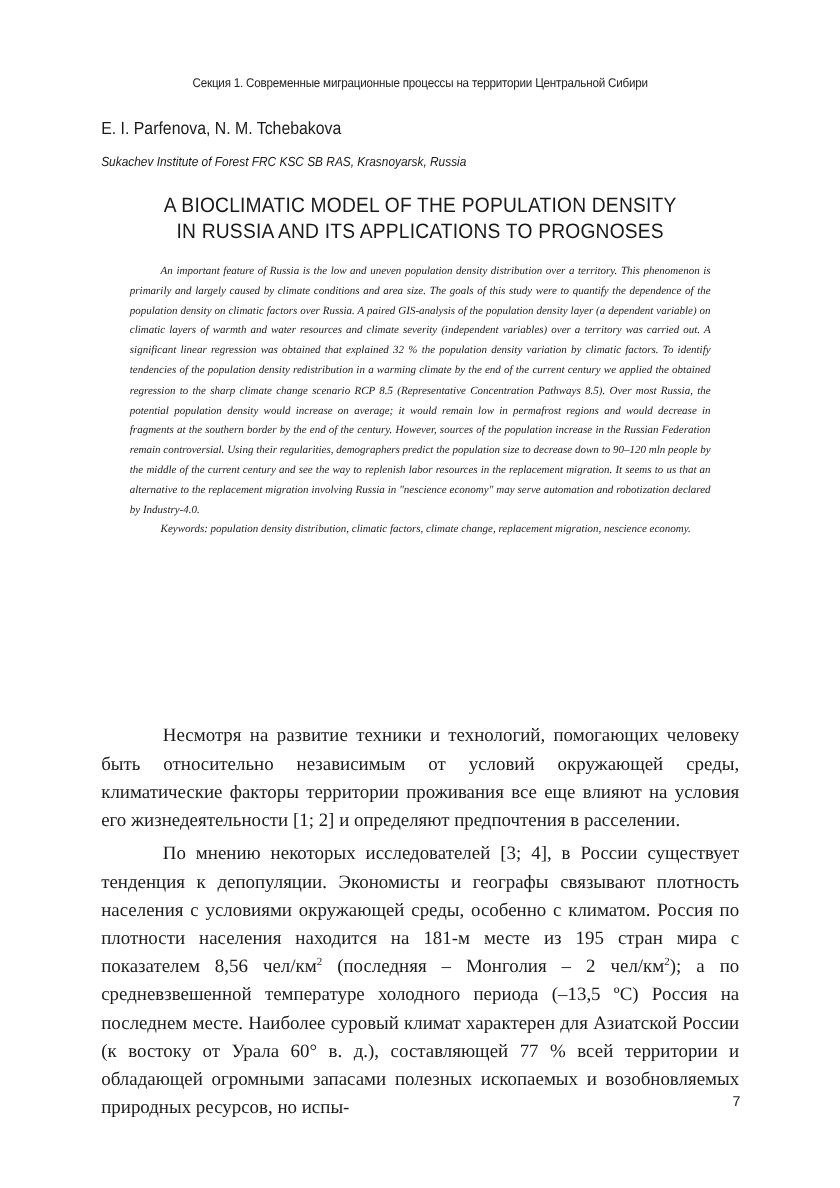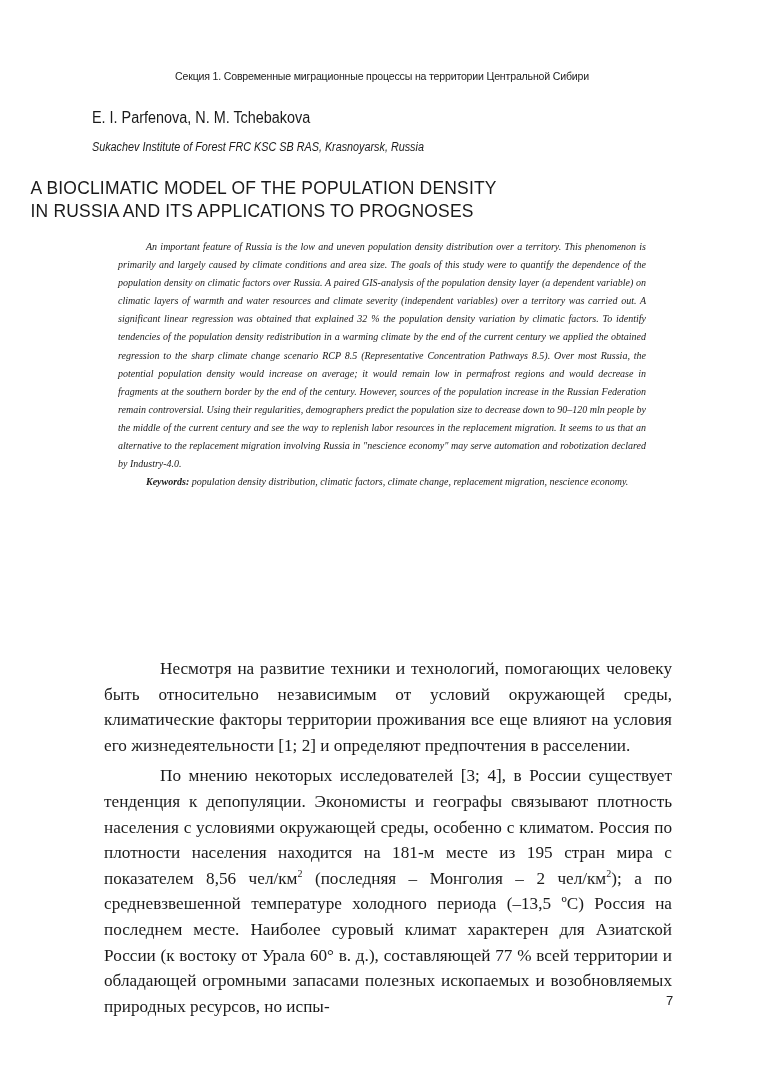--- a/index.html
+++ b/index.html
@@ -13,38 +13,38 @@
     position: absolute; top: 109px; left: 92px;
     font-family: "Liberation Sans", sans-serif; font-size: 16px; color: #1a1a1a;
     transform-origin: left; transform: scaleX(0.9);
   }
   .affiliation {
     position: absolute; top: 140px; left: 92px;
     font-family: "Liberation Sans", sans-serif; font-style: italic; font-size: 12px; color: #1a1a1a;
     transform-origin: left; transform: scaleX(0.9);
   }
   .title {
-    position: absolute; top: 176px; left: 0; width: 764px; text-align: left;
+    position: absolute; top: 176px; left: 0; width: 764px; text-align: center;
     font-family: "Liberation Sans", sans-serif; font-size: 19px; line-height: 23px; color: #1a1a1a;
     letter-spacing: 0.2px;
   }
   .title div { transform: scaleX(0.92); }
   .abstract {
     position: absolute; top: 238px; left: 118px; width: 528px;
     font-family: "Liberation Serif", serif; font-style: italic; font-size: 10px; line-height: 18.1px;
     text-align: justify; color: #1a1a1a;
   }
   .abstract p { margin: 0; text-indent: 28px; }
-  .abstract .kw-label { font-weight: bold; }
+  .abstract .kw-label { font-weight: normal; }
   .body-text {
     position: absolute; top: 656px; left: 92px; width: 580px;
     font-family: "Liberation Serif", serif; font-size: 17.2px; line-height: 25.6px;
     text-align: justify; color: #1a1a1a;
   }
-  .body-text p { margin: 0 0 5px 12px; text-indent: 56px; }
+  .body-text p { margin: 0 0 5px 0; text-indent: 56px; }
   .body-text sup { font-size: 10px; line-height: 0; }
   .page-number {
     position: absolute; top: 993px; left: 666px;
     font-family: "Liberation Sans", sans-serif; font-size: 13px; color: #222;
   }
 </style>
 </head>
 <body>
 
 <div class="running-head">Секция 1. Современные миграционные процессы на территории Центральной Сибири</div>

